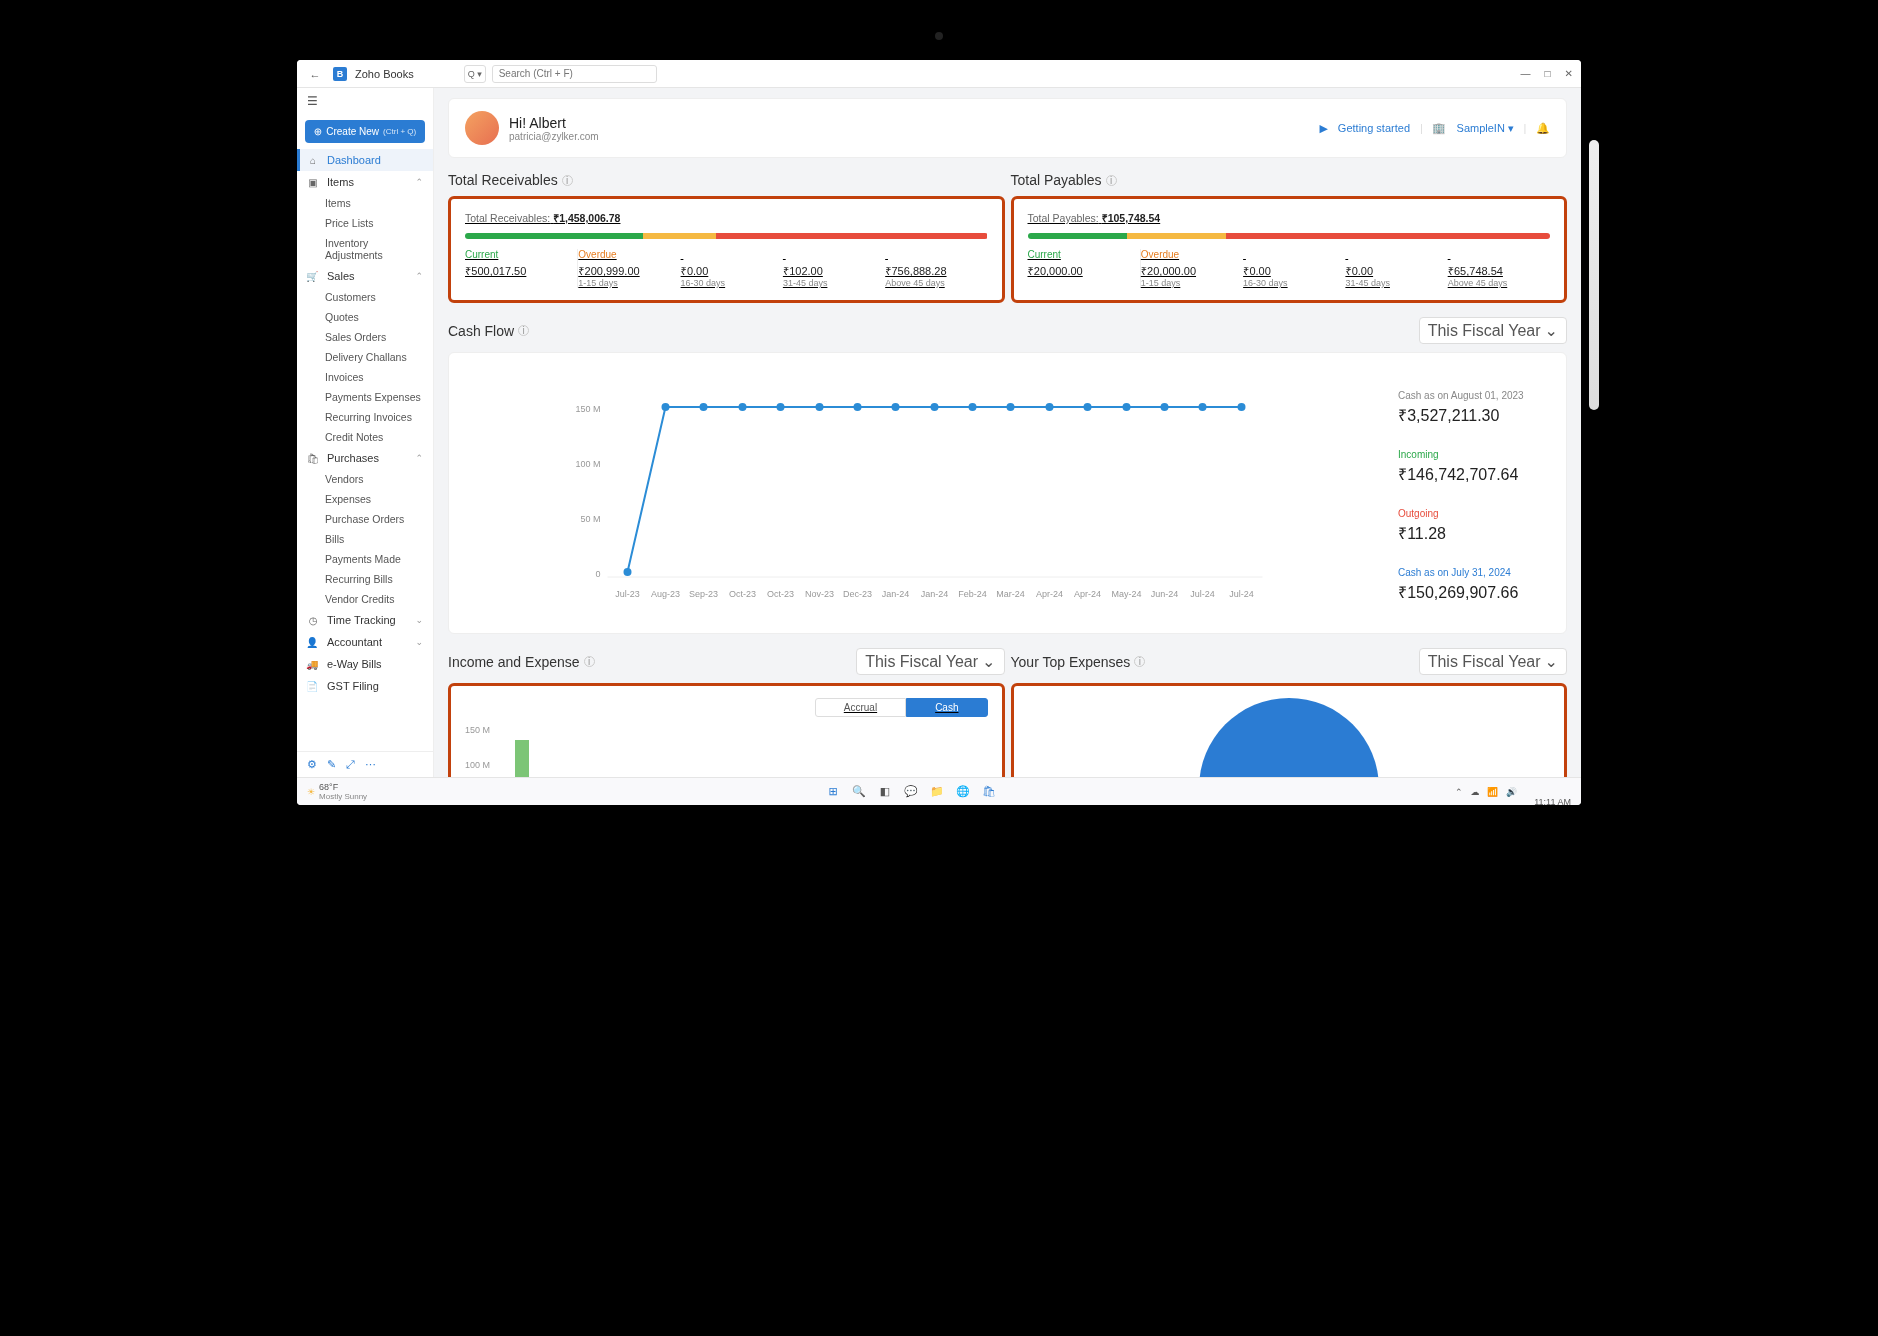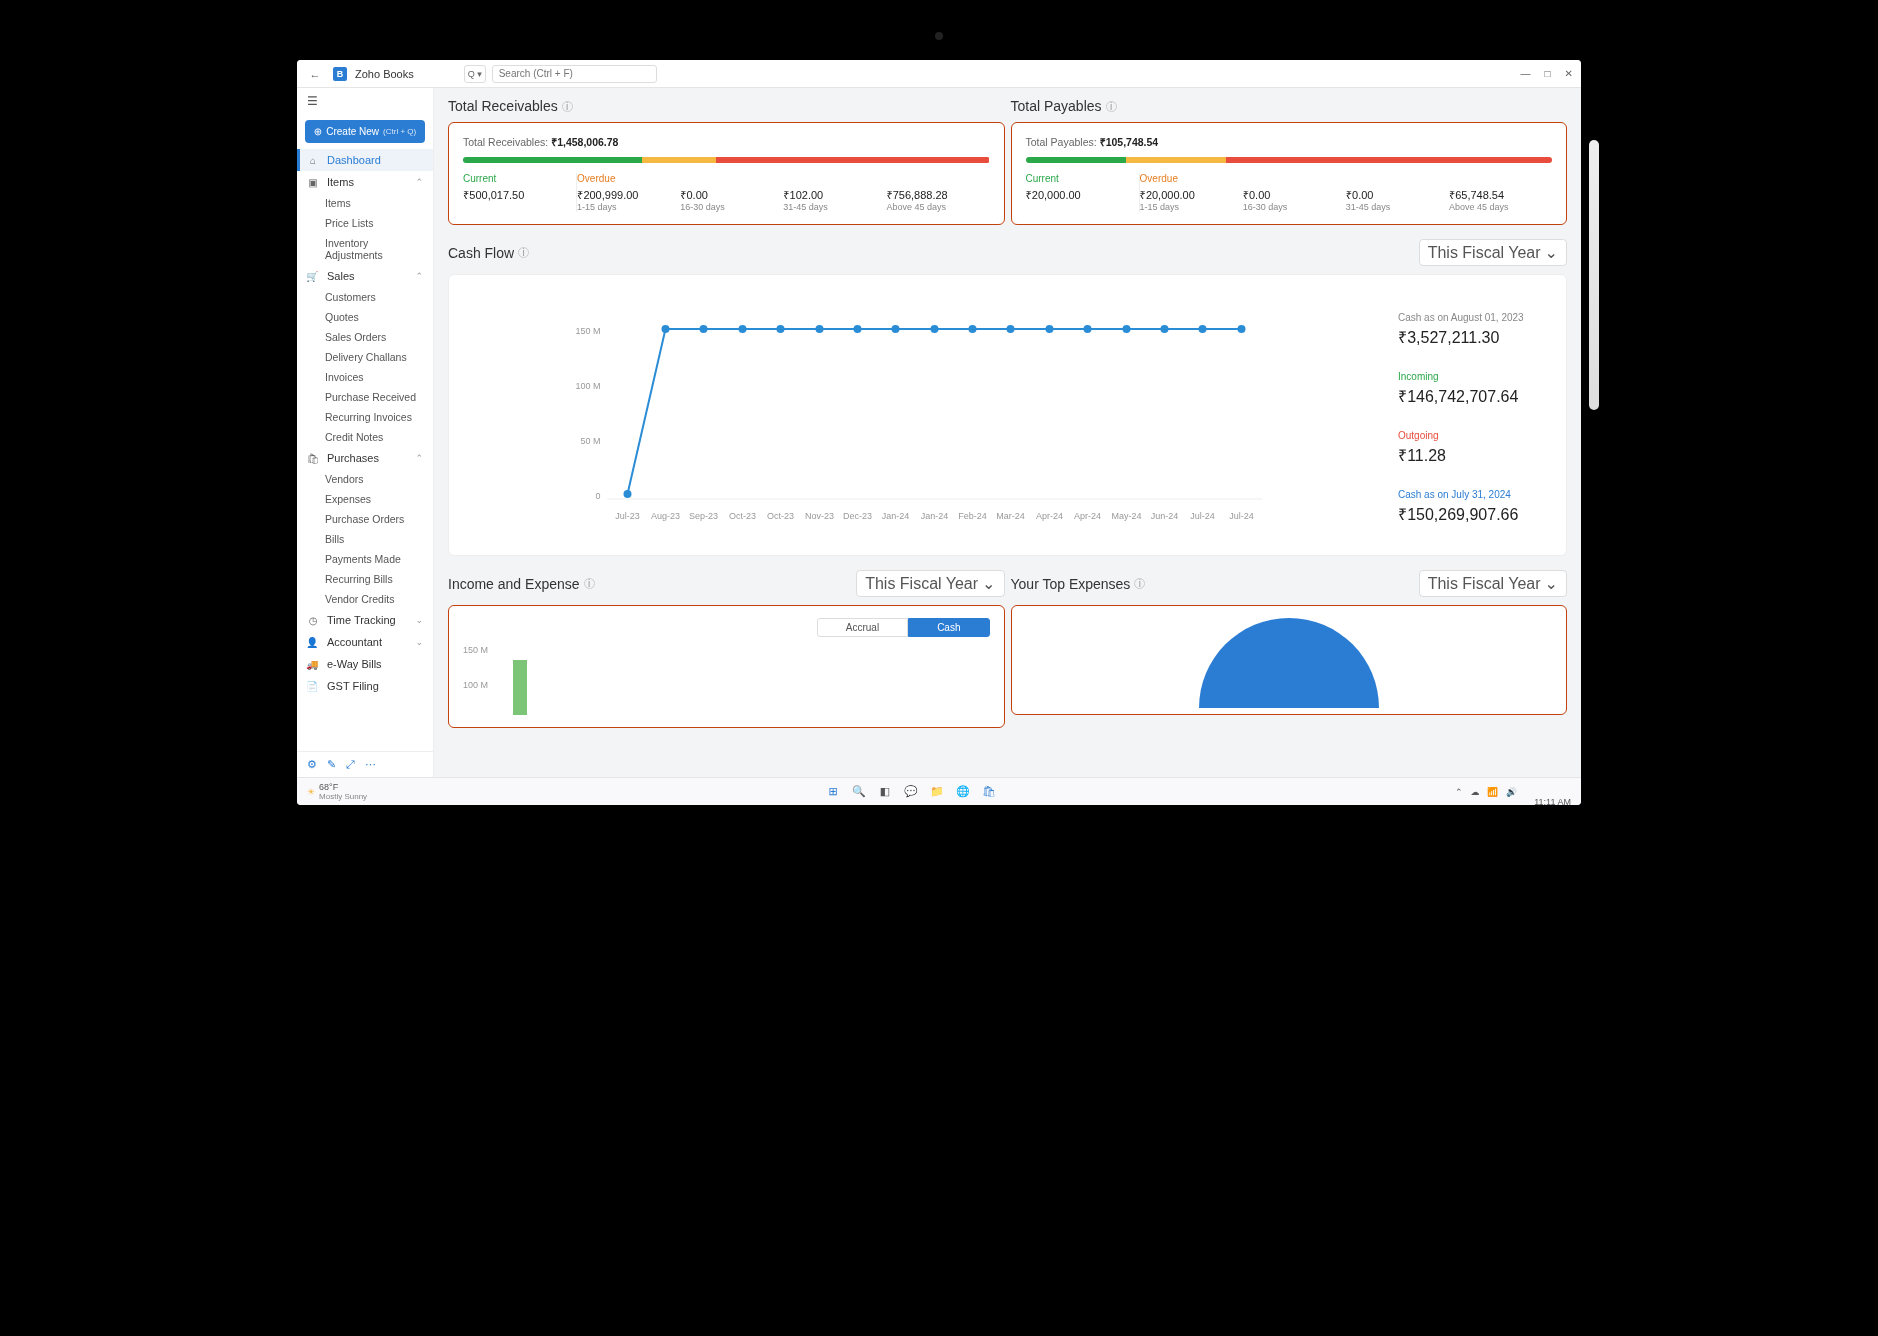--- a/index.html
+++ b/index.html
@@ -32,21 +32,21 @@
 .greet-card { background: #fff; border-radius: 6px; padding: 12px 16px; display: flex; align-items: center; margin-bottom: 14px; border: 1px solid #eee; }
 .avatar { width: 34px; height: 34px; border-radius: 50%; background: linear-gradient(135deg,#f4a261,#e76f51); margin-right: 10px; }
 .greet-name { font-size: 14px; color: #222; font-weight: 500; }
 .greet-mail { font-size: 10px; color: #888; }
 .greet-right { margin-left: auto; display: flex; align-items: center; gap: 10px; font-size: 11px; color: #2b7cd3; }
 .greet-right .sep { color: #ddd; }
 .two-col { display: flex; gap: 6px; margin-bottom: 14px; }
 .col { flex: 1; }
 .sect-title { font-size: 14px; color: #333; margin-bottom: 8px; display: flex; align-items: center; gap: 4px; }
 .info-ic { font-size: 10px; color: #999; border: 1px solid #ccc; border-radius: 50%; width: 11px; height: 11px; display: inline-flex; align-items: center; justify-content: center; }
-.card { background: #fff; border-radius: 6px; border: 1px solid #c2410c; padding: 12px 14px; }
+.card { background: #fff; border-radius: 6px; border: 3px solid #c2410c; padding: 12px 14px; text-decoration: underline; }
 .total-line { font-size: 10.5px; color: #666; }
 .total-line b { color: #222; font-weight: 600; }
 .bar { height: 6px; border-radius: 3px; margin: 8px 0 10px; display: flex; overflow: hidden; }
 .bar-seg { height: 100%; }
 .bucket-row { display: flex; }
 .bucket { flex: 1; }
 .bucket-lbl { font-size: 10px; margin-bottom: 3px; }
 .bucket-lbl.green { color: #2ba84a; }
 .bucket-lbl.orange { color: #e67e22; }
 .bucket-val { font-size: 11px; color: #222; font-weight: 500; }
@@ -137,21 +137,21 @@
         <div class="nav-item parent">
           <span class="nav-icon">🛒</span>
           <span>Sales</span>
           <span class="chev">⌃</span>
         </div>
         <div class="nav-sub">Customers</div>
         <div class="nav-sub">Quotes</div>
         <div class="nav-sub">Sales Orders</div>
         <div class="nav-sub">Delivery Challans</div>
         <div class="nav-sub">Invoices</div>
-        <div class="nav-sub">Purchase Received</div>
+        <div class="nav-sub">Payments Expenses</div>
         <div class="nav-sub">Recurring Invoices</div>
         <div class="nav-sub">Credit Notes</div>
 
         <div class="nav-item parent">
           <span class="nav-icon">🛍</span>
           <span>Purchases</span>
           <span class="chev">⌃</span>
         </div>
         <div class="nav-sub">Vendors</div>
         <div class="nav-sub">Expenses</div>
@@ -183,20 +183,36 @@
         <div class="sidebar-footer">
           <span>⚙</span>
           <span>✎</span>
           <span>⤢</span>
           <span>⋯</span>
         </div>
       </div>
 
       <div class="content">
 
+        <div class="greet-card">
+          <div class="avatar"></div>
+          <div>
+            <div class="greet-name">Hi! Albert</div>
+            <div class="greet-mail">patricia@zylker.com</div>
+          </div>
+          <div class="greet-right">
+            <span>▶</span>
+            <span>Getting started</span>
+            <span class="sep">|</span>
+            <span>🏢</span>
+            <span>SampleIN ▾</span>
+            <span class="sep">|</span>
+            <span>🔔</span>
+          </div>
+        </div>
 
         <div class="two-col">
           <div class="col">
             <div class="sect-title">
               <span>Total Receivables</span>
               <span class="info-ic">i</span>
             </div>
             <div class="card">
               <div class="total-line"><span>Total Receivables:</span> <b>₹1,458,006.78</b></div>
               <div class="bar">

